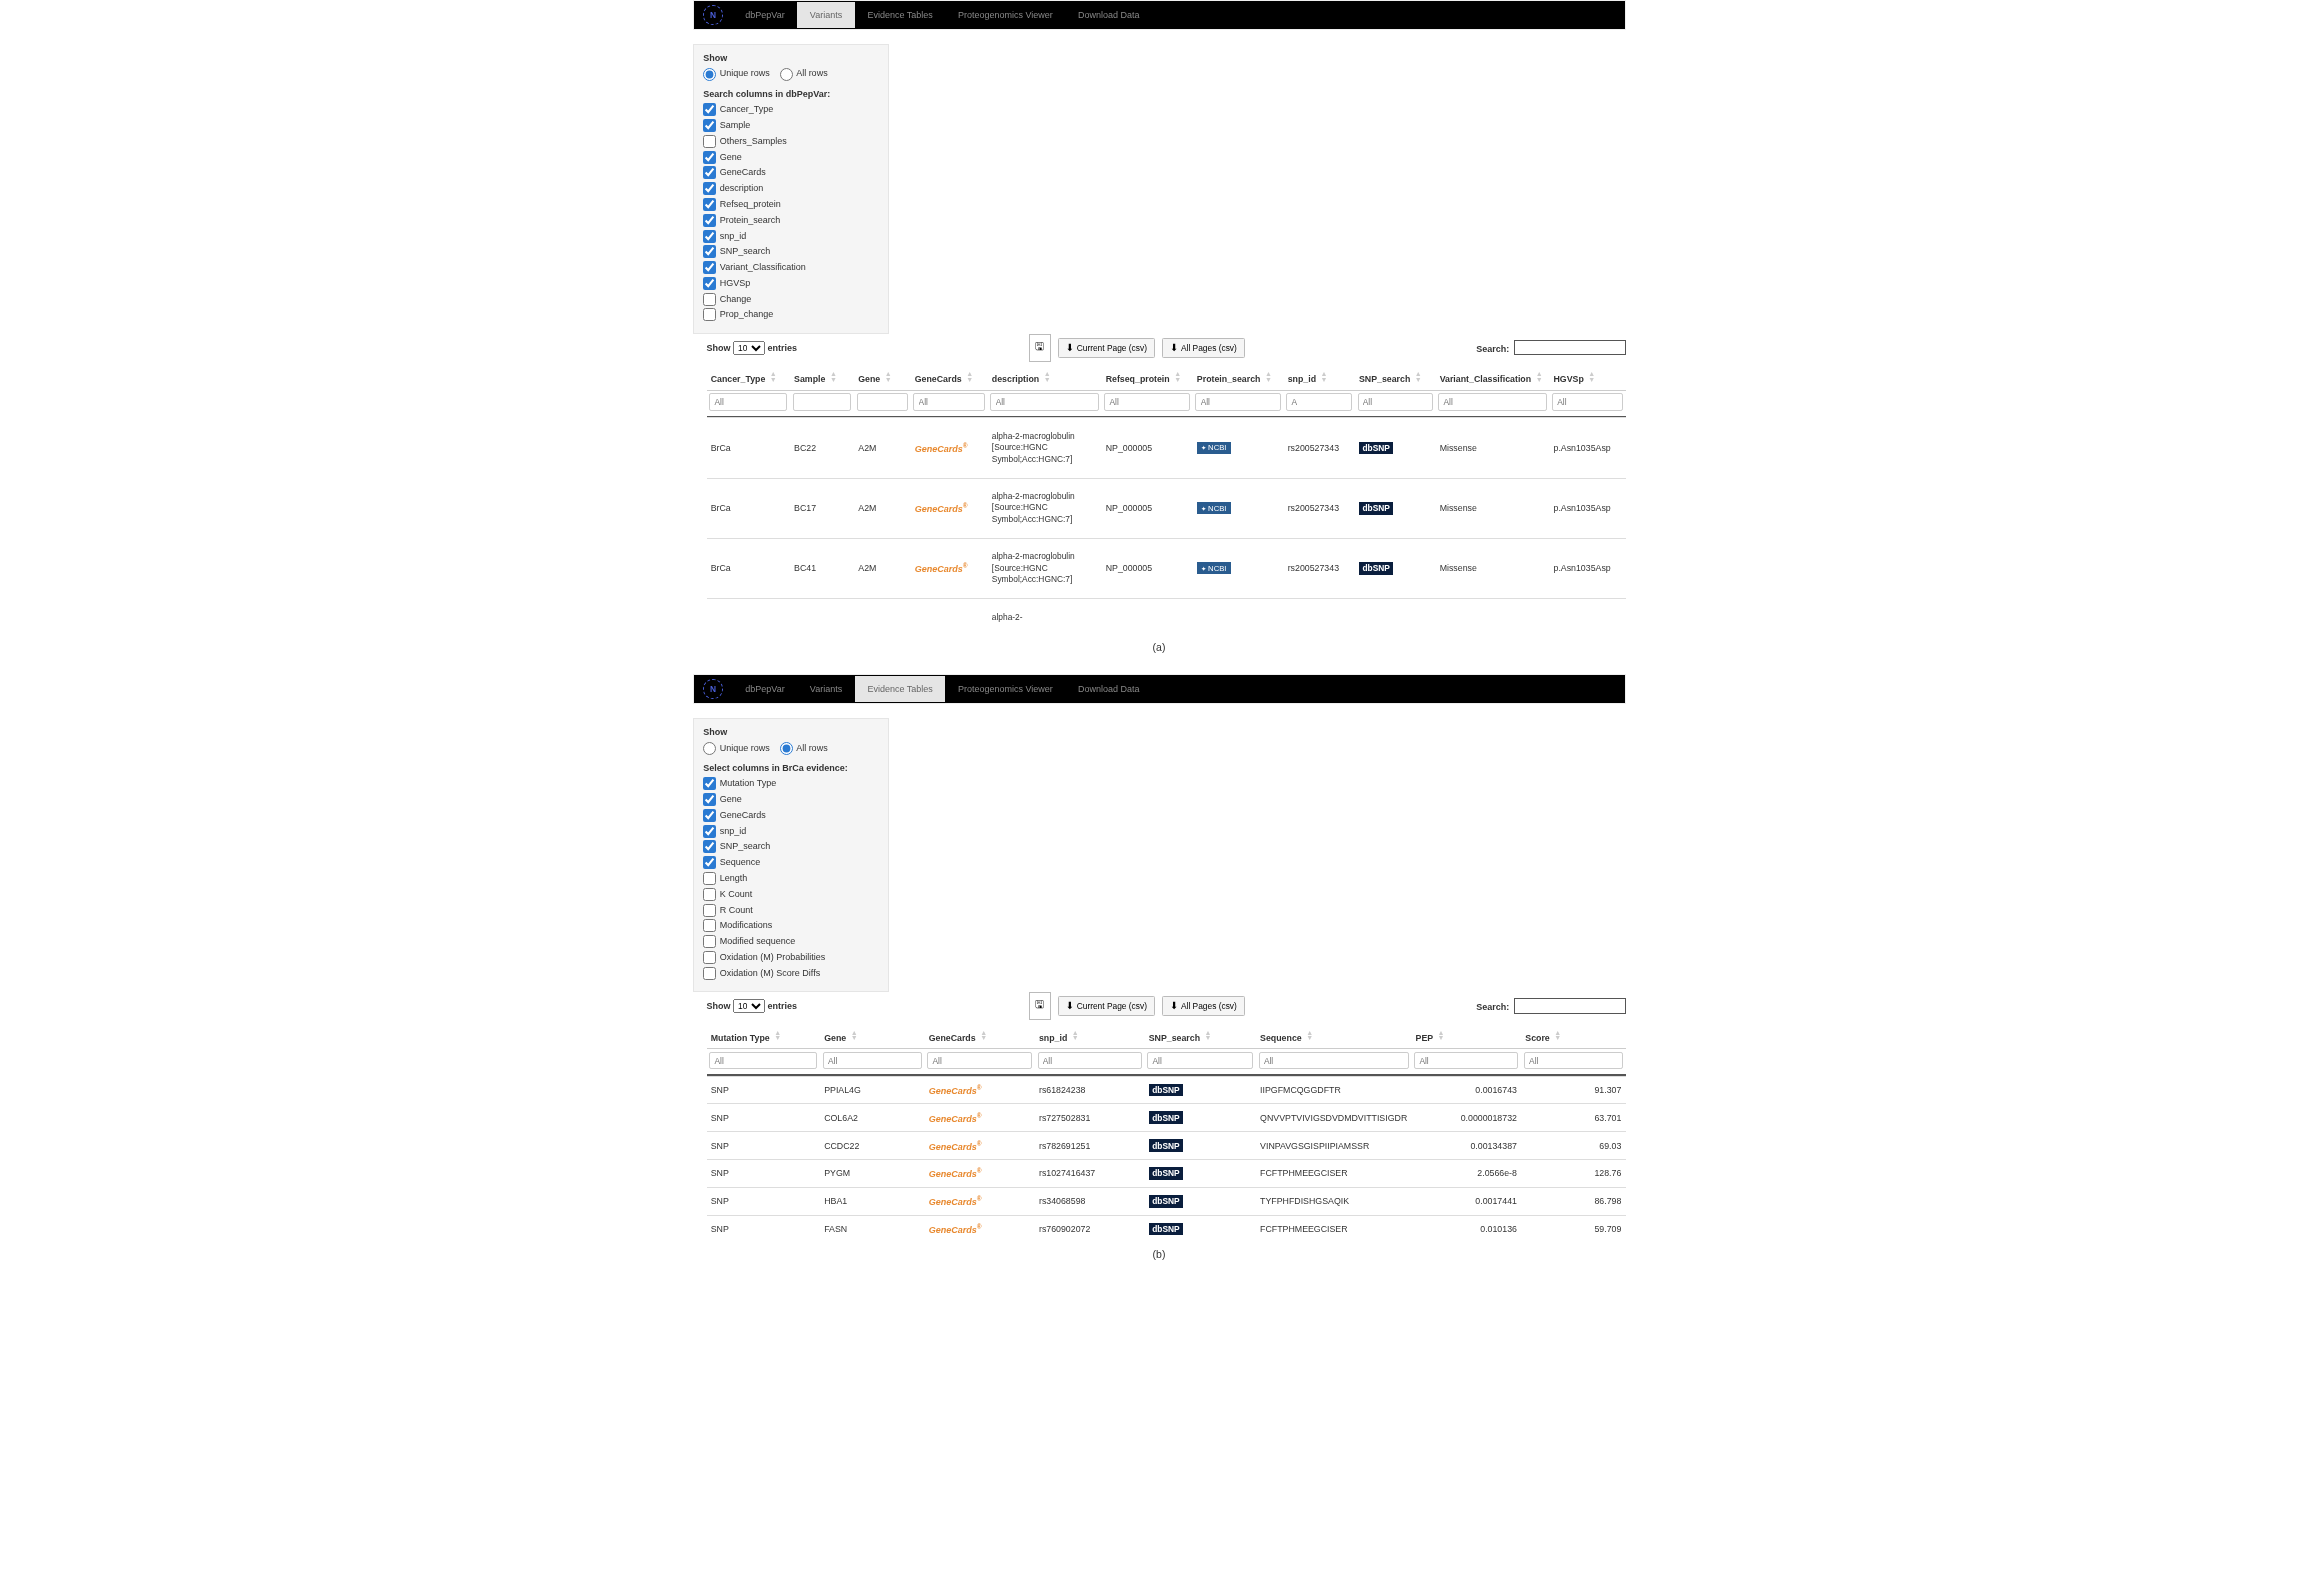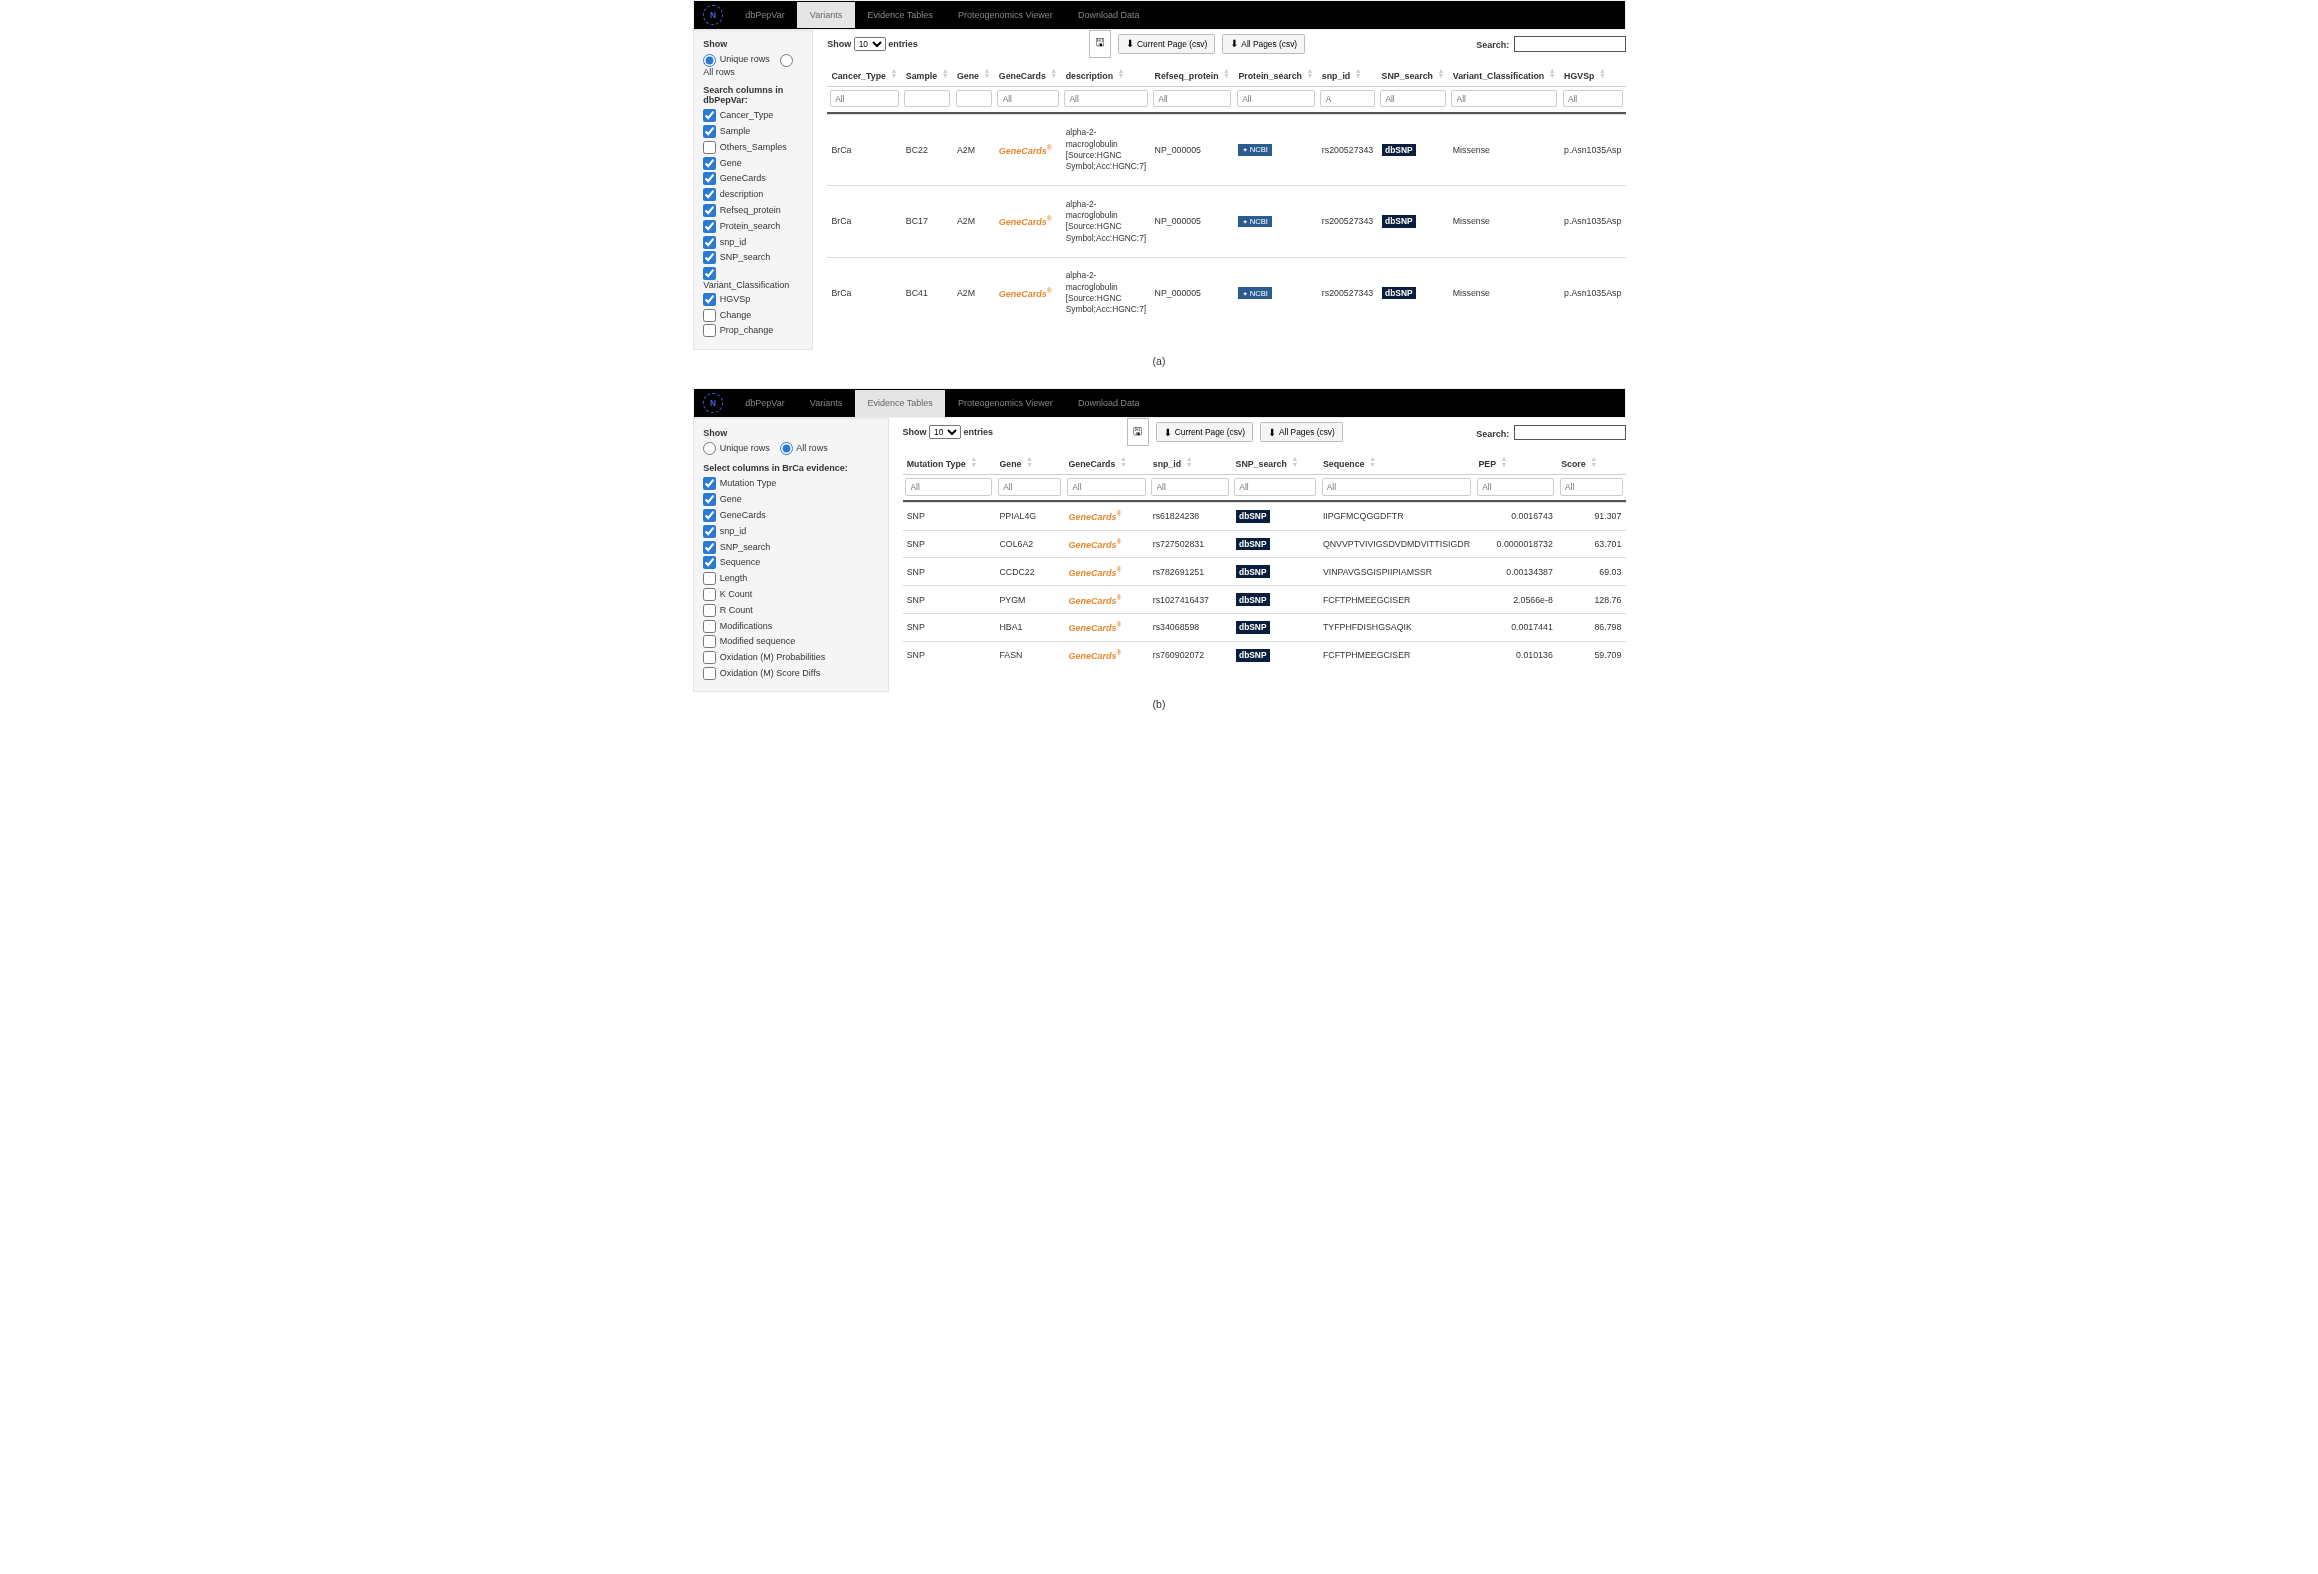--- a/index.html
+++ b/index.html
@@ -5,21 +5,21 @@
   * { box-sizing: border-box; margin: 0; padding: 0; }
   body { font-family: -apple-system, BlinkMacSystemFont, "Segoe UI", Helvetica, Arial, sans-serif; font-size: 9px; color: #333; background: #fff; }
   .page { width: 933px; margin: 0 auto; }
   .panel { margin-bottom: 21px; }
   .caption { text-align: center; font-size: 10.5px; margin: 5.6px 0 12.6px; }
   .navbar { display: flex; align-items: center; background: #000000; border: 0.7px solid #eee; padding: 0; }
   .logo { width: 19.6px; height: 19.6px; border: 1.4px dashed #4a5fd9; border-radius: 50%; margin: 4.2px 9.8px; position: relative; }
   .logo::after { content: "N"; position: absolute; top: 50%; left: 50%; transform: translate(-50%,-50%); color: #4a5fd9; font-size: 8.4px; font-weight: bold; }
   .navitem { padding: 8.4px 12.6px; color: #888; cursor: pointer; }
   .navitem.active { background: #e5e5e5; color: #666; }
-  .body { display: flex; margin-top: 0; }
+  .body { display: flex; margin-top: 14px; flex-direction: column; }
   .sidebar { width: 196px; background: #f5f5f5; border: 0.7px solid #e5e5e5; padding: 8.4px 9.8px; font-size: 9px; }
   .sidebar h4 { font-size: 9px; margin-bottom: 4.2px; }
   .radio-row { margin-bottom: 8.4px; }
   .radio-row label { margin-right: 9.8px; }
   .col-list label { display: block; margin: 2.8px 0; }
   .main { flex: 1; padding: 0 0 0 14px; }
   .tabs { border-bottom: 0.7px solid #ddd; margin-bottom: 4.2px; padding-left: 7px; }
   .tab { display: inline-block; padding: 5.6px 11.2px; color: #2a7ad2; cursor: pointer; }
   .tab.active { border: 0.7px solid #ddd; border-bottom: 0.7px solid #fff; border-radius: 2.1px 2.1px 0 0; position: relative; top: 0.7px; color: #555; background: #fff; }
   .controls { display: flex; align-items: center; gap: 7px; margin-bottom: 4.2px; }
@@ -171,20 +171,33 @@
                 <td>A2M</td>
                 <td><span class="genecards">GeneCards<sup>®</sup></span></td>
                 <td class="desc">alpha-2-macroglobulin [Source:HGNC Symbol;Acc:HGNC:7]</td>
                 <td>NP_000005</td>
                 <td><span class="ncbi">NCBI</span></td>
                 <td>rs200527343</td>
                 <td><span class="dbsnp">dbSNP</span></td>
                 <td>Missense</td>
                 <td>p.Asn1035Asp</td>
               </tr>
+              <tr>
+                <td></td>
+                <td></td>
+                <td></td>
+                <td></td>
+                <td class="desc">alpha-2-</td>
+                <td></td>
+                <td></td>
+                <td></td>
+                <td></td>
+                <td></td>
+                <td></td>
+              </tr>
             </tbody>
       </table>
     </div>
   </div>
   <div class="caption">(a)</div>
 </div>
 
 <div class="panel panel-b">
   <div class="navbar">
     <div class="logo"></div>

